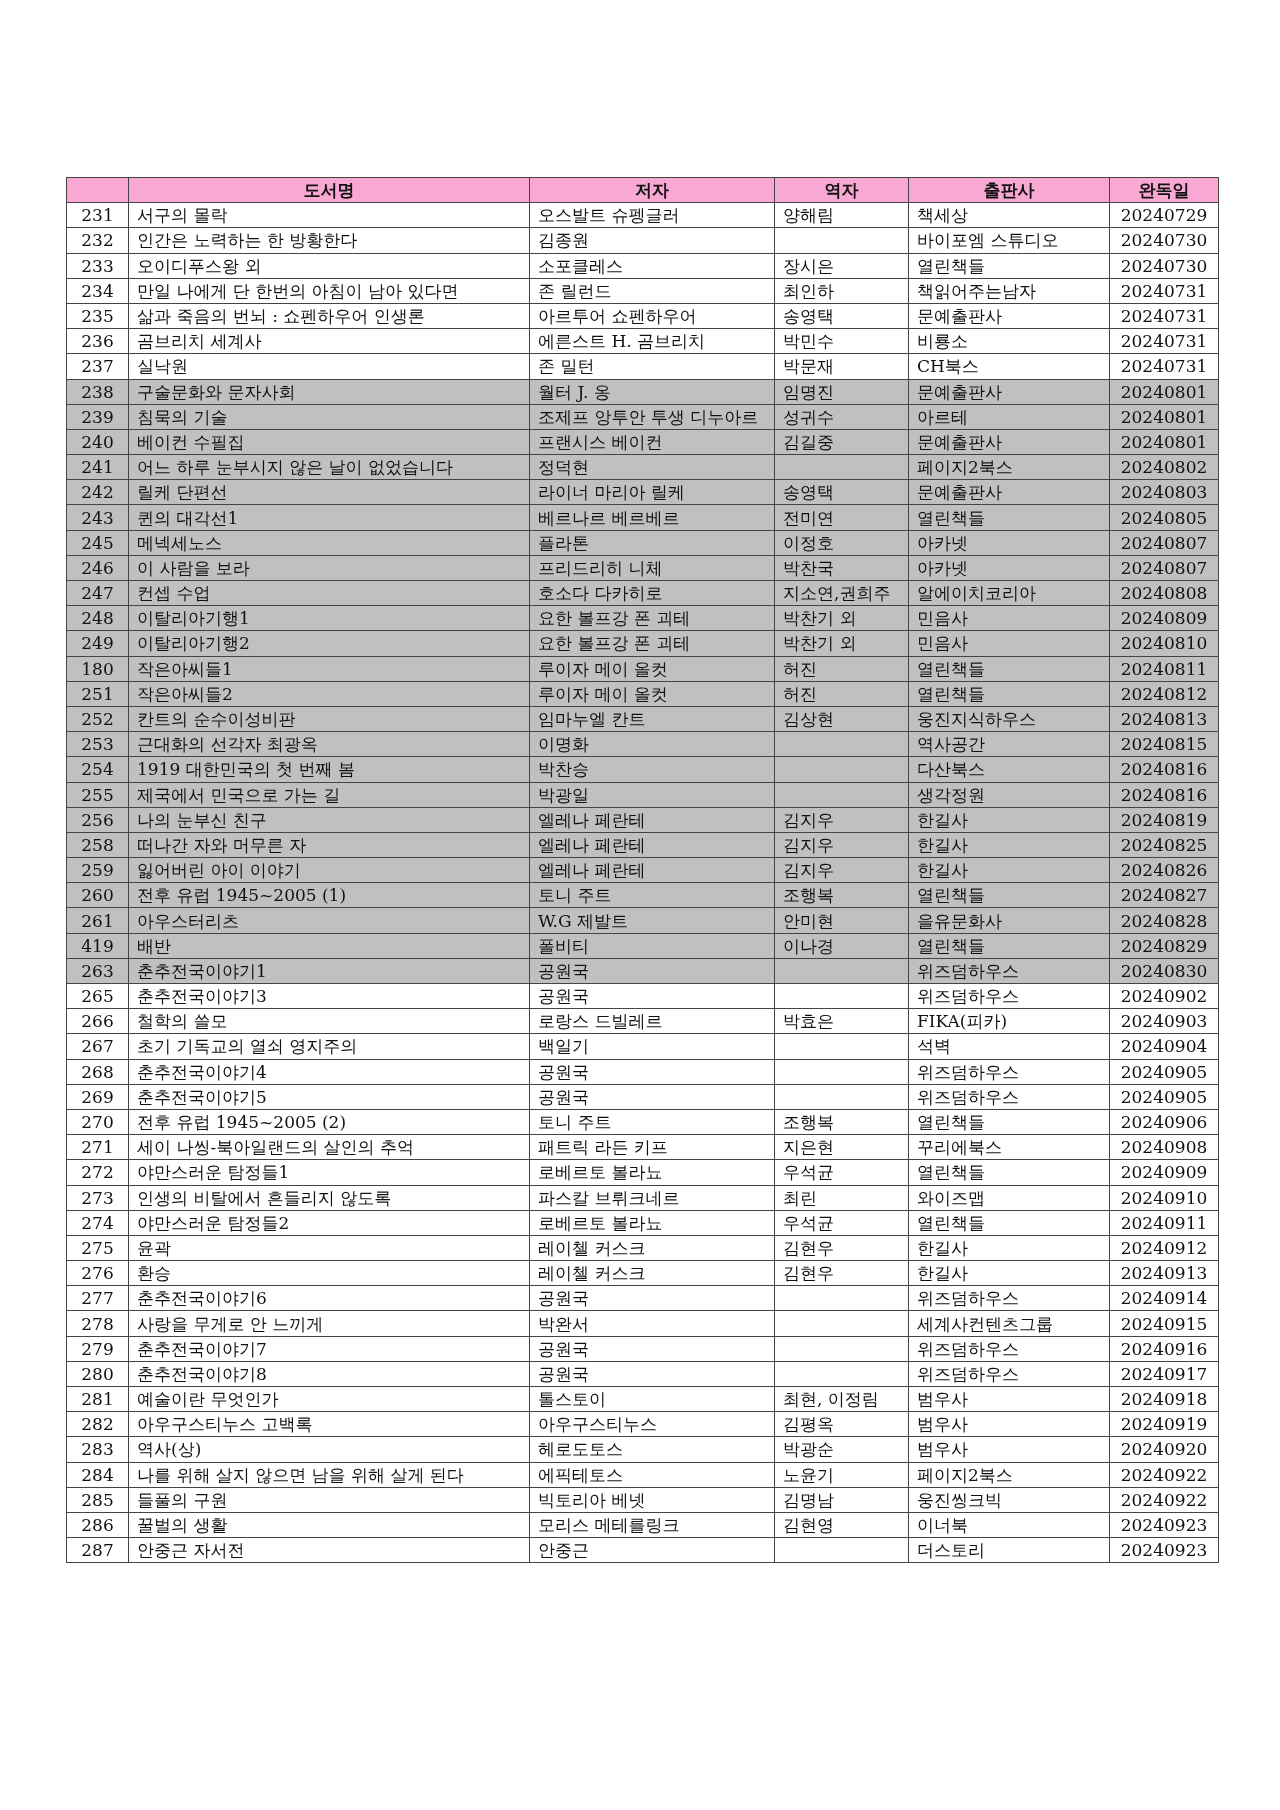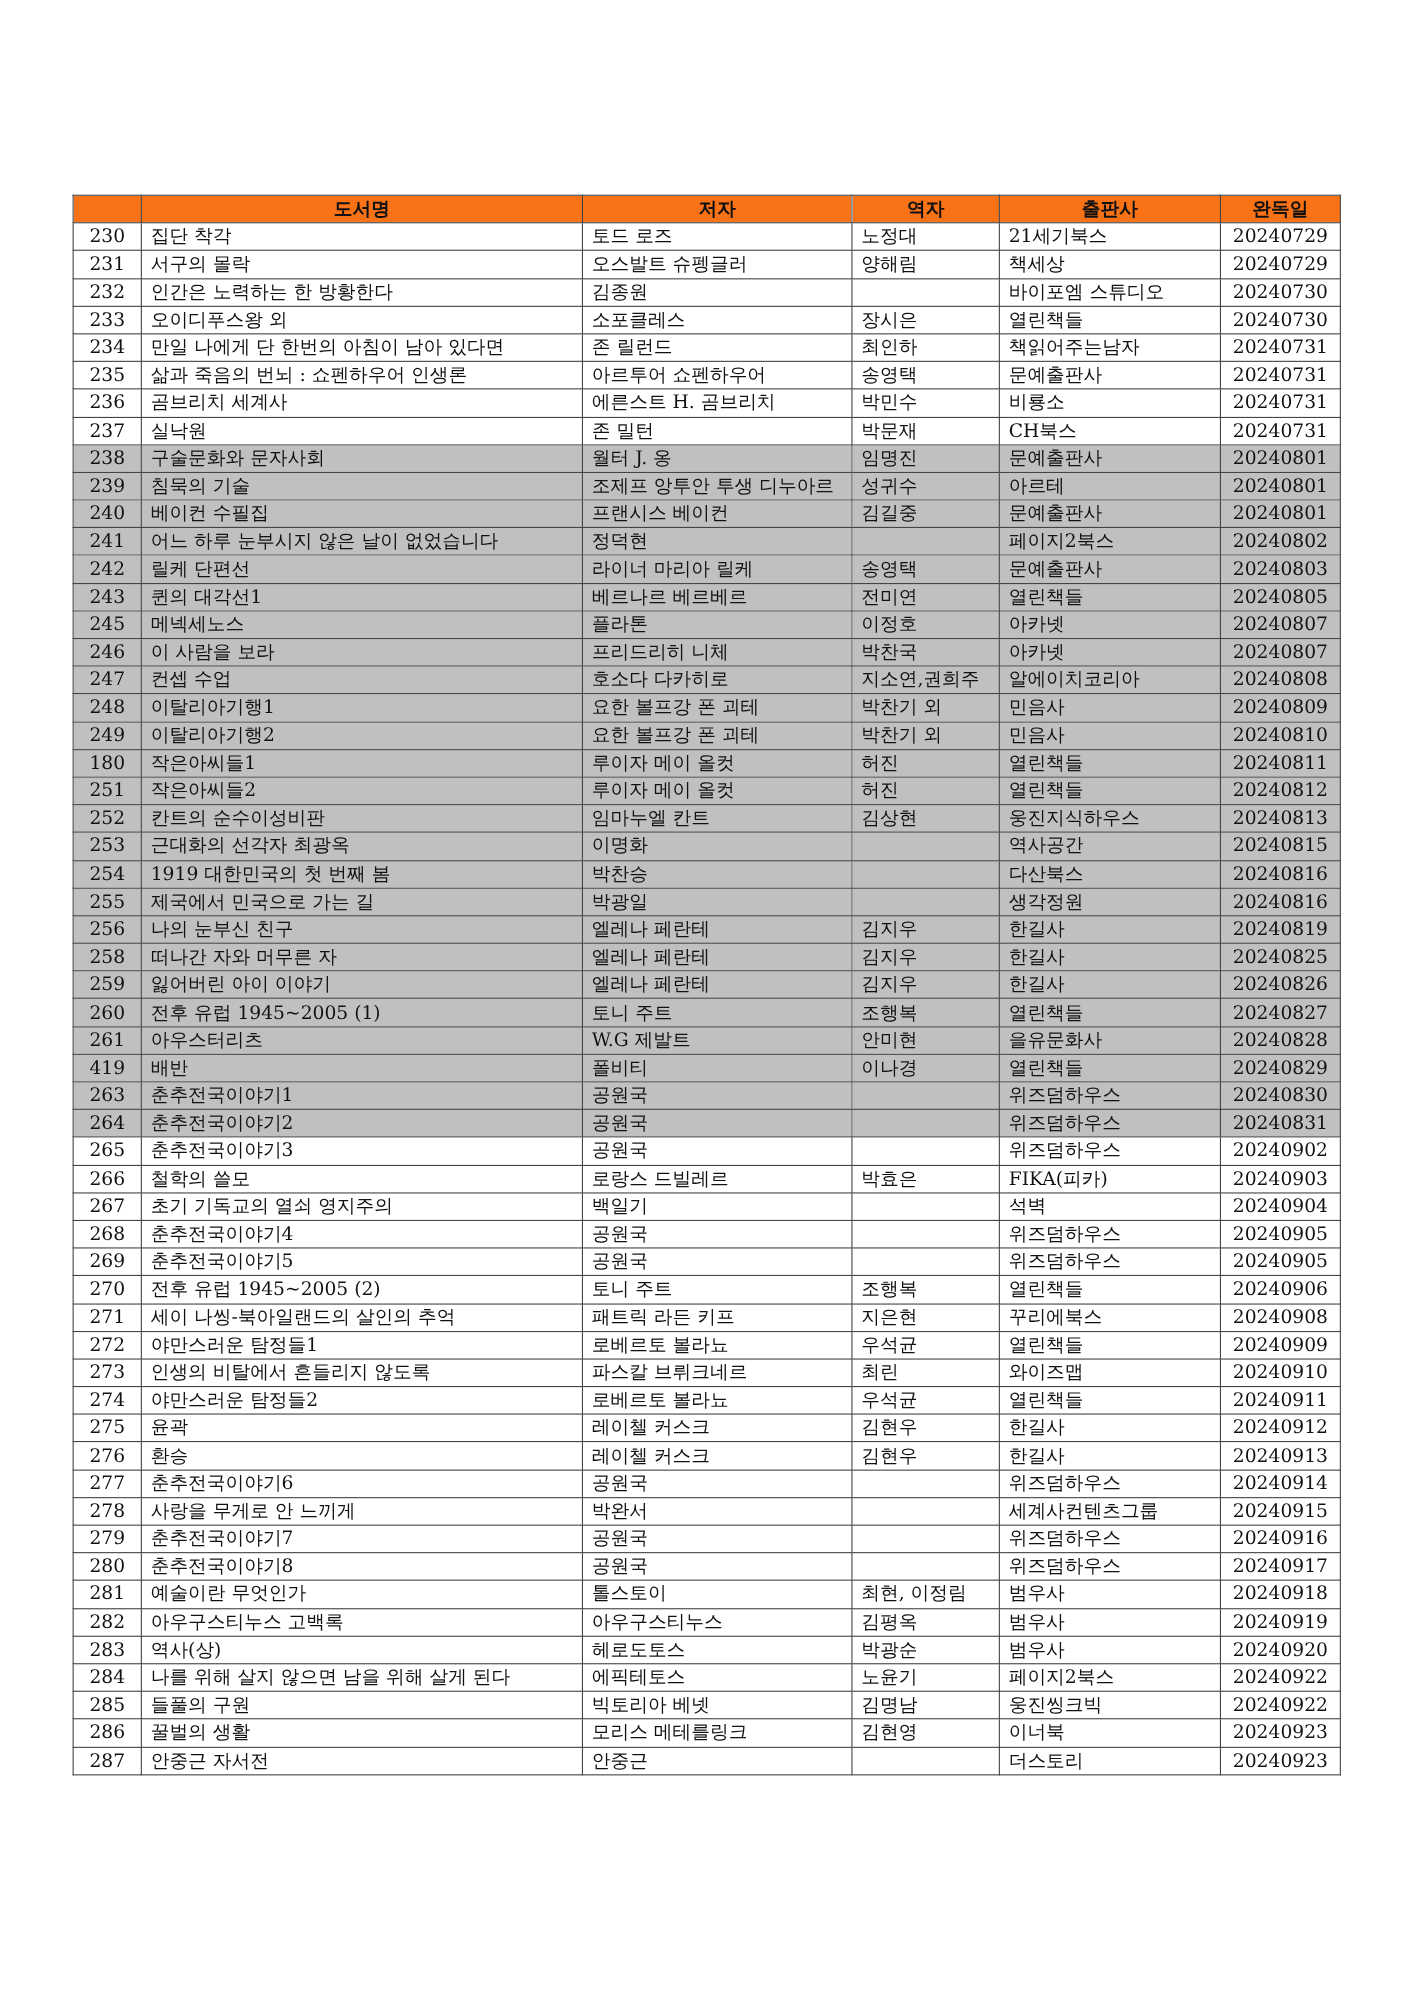--- a/index.html
+++ b/index.html
@@ -2,21 +2,21 @@
 <html><head>
 <meta charset="utf-8">
 <style>
   html, body { margin: 0; padding: 0; background: #ffffff; }
   body { width: 1280px; height: 1810px; position: relative; overflow: hidden;
          font-family: "DejaVu Serif", "Liberation Serif", serif; color: #111; }
   .page { position: absolute; left: 66px; top: 177px; width: 1152px; }
   table { border-collapse: collapse; width: 1152px; table-layout: fixed; }
   th, td { border: 1px solid #444; height: 24.2px; padding: 0 8px; font-size: 17px;
            line-height: 24px; white-space: nowrap; overflow: hidden; }
-  th { background: #f97316; font-weight: bold; text-align: center; font-size: 17px; }
+  th { background: #f9a8d4; font-weight: bold; text-align: center; font-size: 17px; }
   td.num { text-align: center; padding: 0; }
   td.date { text-align: center; }
   tr.shaded td { background: #c0c0c0; }
   col.c-num { width: 62px; }
   col.c-title { width: 401px; }
   col.c-author { width: 245px; }
   col.c-trans { width: 134px; }
   col.c-pub { width: 201px; }
   col.c-date { width: 109px; }
 </style>
@@ -38,28 +38,20 @@
         <th></th>
         <th>도서명</th>
         <th>저자</th>
         <th>역자</th>
         <th>출판사</th>
         <th>완독일</th>
       </tr>
     </thead>
     <tbody id="rows">
         <tr>
-          <td class="num">230</td>
-          <td>집단 착각</td>
-          <td>토드 로즈</td>
-          <td>노정대</td>
-          <td>21세기북스</td>
-          <td class="date">20240729</td>
-        </tr>
-        <tr>
           <td class="num">231</td>
           <td>서구의 몰락</td>
           <td>오스발트 슈펭글러</td>
           <td>양해림</td>
           <td>책세상</td>
           <td class="date">20240729</td>
         </tr>
         <tr>
           <td class="num">232</td>
           <td>인간은 노력하는 한 방황한다</td>
@@ -293,28 +285,20 @@
           <td class="date">20240829</td>
         </tr>
         <tr class="shaded">
           <td class="num">263</td>
           <td>춘추전국이야기1</td>
           <td>공원국</td>
           <td></td>
           <td>위즈덤하우스</td>
           <td class="date">20240830</td>
         </tr>
-        <tr class="shaded">
-          <td class="num">264</td>
-          <td>춘추전국이야기2</td>
-          <td>공원국</td>
-          <td></td>
-          <td>위즈덤하우스</td>
-          <td class="date">20240831</td>
-        </tr>
         <tr>
           <td class="num">265</td>
           <td>춘추전국이야기3</td>
           <td>공원국</td>
           <td></td>
           <td>위즈덤하우스</td>
           <td class="date">20240902</td>
         </tr>
         <tr>
           <td class="num">266</td>

